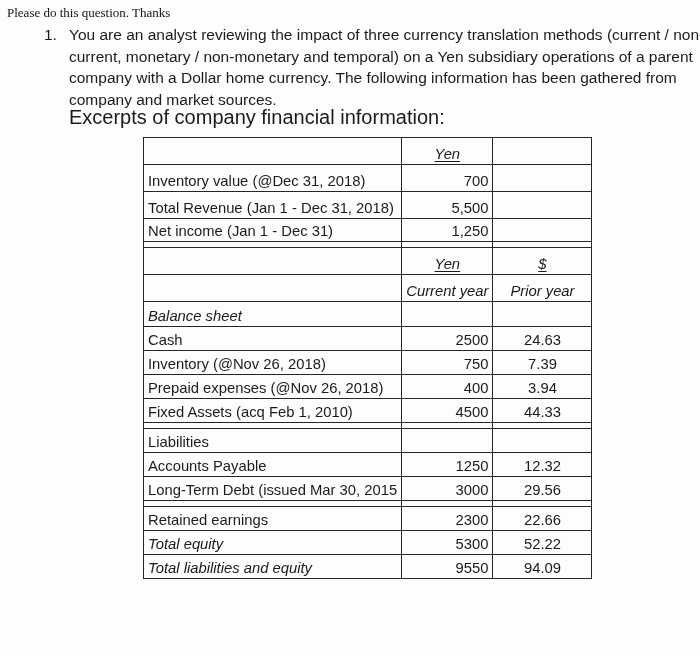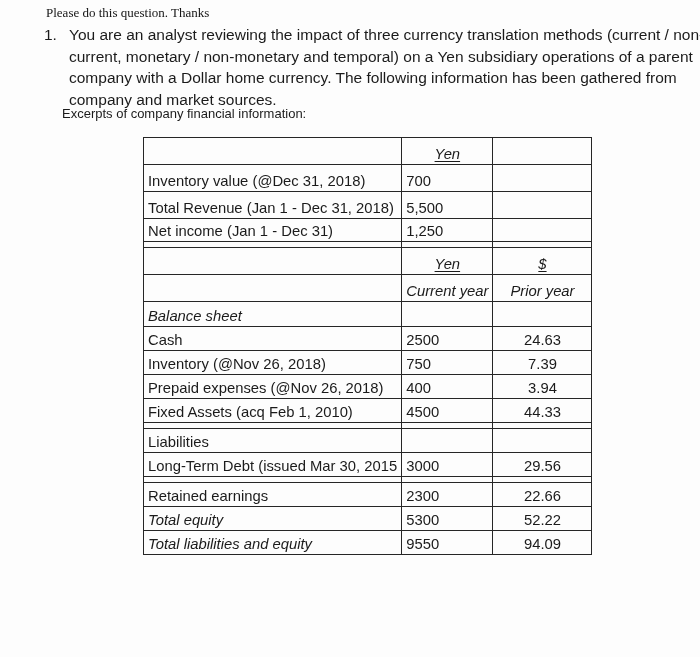--- a/index.html
+++ b/index.html
@@ -4,46 +4,45 @@
 <style>
   html,body{margin:0;padding:0;background:#ffffff;}
   .page{
     position:relative;width:700px;height:657px;background:#fdfdfd;
     font-family:"Liberation Sans",sans-serif;color:#1b1b1b;overflow:hidden;
   }
   .note{
     position:absolute;top:5px;left:7px;
     font-family:"Liberation Serif",serif;font-size:13px;color:#141414;
     white-space:nowrap;
-    margin-left:39px;
   }
   .question{
     position:absolute;top:24px;left:44px;display:flex;
     font-size:15.5px;line-height:21.6px;
   }
   .qnum{width:25px;flex:none;}
   .qline{white-space:nowrap;}
   .excerpts{
-    position:absolute;top:106px;left:62px;
-    font-size:13px;white-space:nowrap;
+    position:absolute;top:106px;left:69px;
+    font-size:20px;white-space:nowrap;
   }
   table.fin{
     position:absolute;top:137px;left:143px;
     border-collapse:collapse;table-layout:fixed;
     font-family:"Liberation Sans",sans-serif;font-size:14.8px;color:#1b1b1b;
   }
   table.fin td{
     border:1px solid #262626;
     vertical-align:bottom;
     padding:0 4px 2px 4px;
     white-space:nowrap;
     overflow:visible;
   }
   td.lab{text-align:left;padding-left:7px;}
-  td.num{text-align:left;padding-right:12px;}
+  td.num{text-align:right;padding-right:12px;}
   td.usd{text-align:center;padding-right:9px;}
   td.ctr{text-align:center;margin-left:8px;}
   .it{font-style:italic;}
   .un{text-decoration:underline;text-underline-offset:2px;}
   tr.h24 td{height:24px;}
   tr.h22 td{height:22px;}
   tr.h21 td{height:21px;}
   tr.h20 td{height:20px;}
   tr.sp td{height:5px;padding:0;}
 </style>
@@ -137,20 +136,25 @@
         <td></td>
         <td></td>
         <td></td>
       </tr>
       <tr class="h21">
         <td class="lab">Liabilities</td>
         <td class="num"></td>
         <td class="usd"></td>
       </tr>
       <tr class="h21">
+        <td class="lab">Accounts Payable</td>
+        <td class="num">1250</td>
+        <td class="usd">12.32</td>
+      </tr>
+      <tr class="h21">
         <td class="lab">Long-Term Debt (issued Mar 30, 2015</td>
         <td class="num">3000</td>
         <td class="usd">29.56</td>
       </tr>
       <tr class="sp">
         <td></td>
         <td></td>
         <td></td>
       </tr>
       <tr class="h21">

